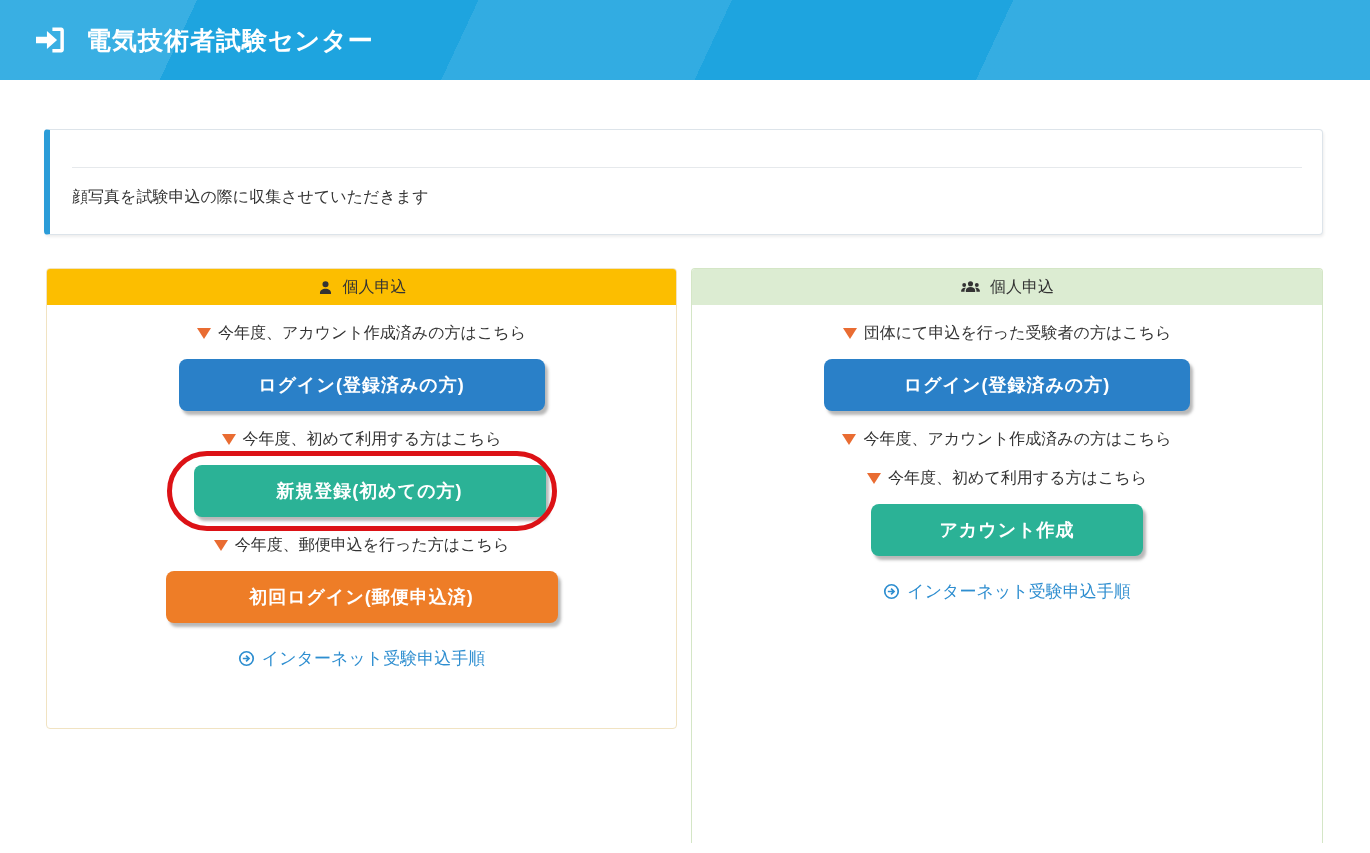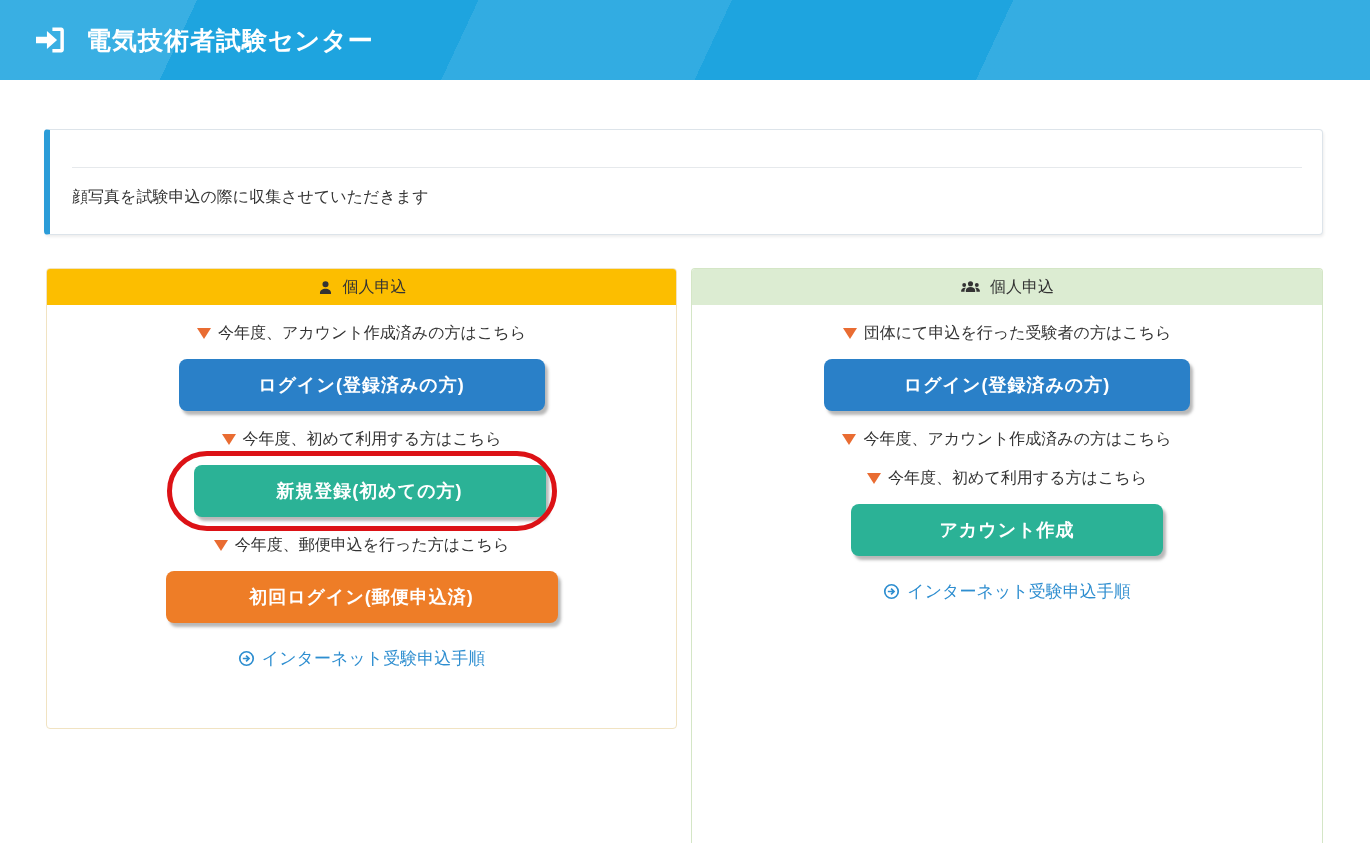--- a/index.html
+++ b/index.html
@@ -48,21 +48,21 @@
   .tri { width:0; height:0; border-left:7px solid transparent; border-right:7px solid transparent;
          border-top:11px solid #e96c32; flex:0 0 auto; }
 
   .btn { display:flex; align-items:center; justify-content:center; margin:15px auto 0;
          height:52px; border:none; border-radius:8px; color:#fff; font-size:18px; font-weight:bold;
          font-family:inherit; letter-spacing:1px; cursor:pointer;
          box-shadow:3px 4px 3px rgba(125,125,125,0.55); }
   .btn-blue   { background:#2a80c8; width:366px; }
   .btn-blue-sm{ background:#2a80c8; width:352px; }
   .btn-teal   { background:#2bb296; width:352px; }
-  .btn-teal-sm{ background:#2bb296; width:312px; }
+  .btn-teal-sm{ background:#2bb296; width:272px; }
   .btn-orange { background:#ee7d27; width:392px; }
 
   .annot-wrap { position:relative; width:352px; margin:15px auto 0; }
   .annot-wrap .btn { margin:8px; }
   .ring { position:absolute; left:-19px; right:-19px; top:-14px; bottom:-14px;
           border:5px solid #dc1216; border-radius:40px; pointer-events:none; }
 
   .band { height:58px; margin-top:59px; background:#56832e; color:#fff;
           display:flex; align-items:center; justify-content:center; font-size:17px; }
 

